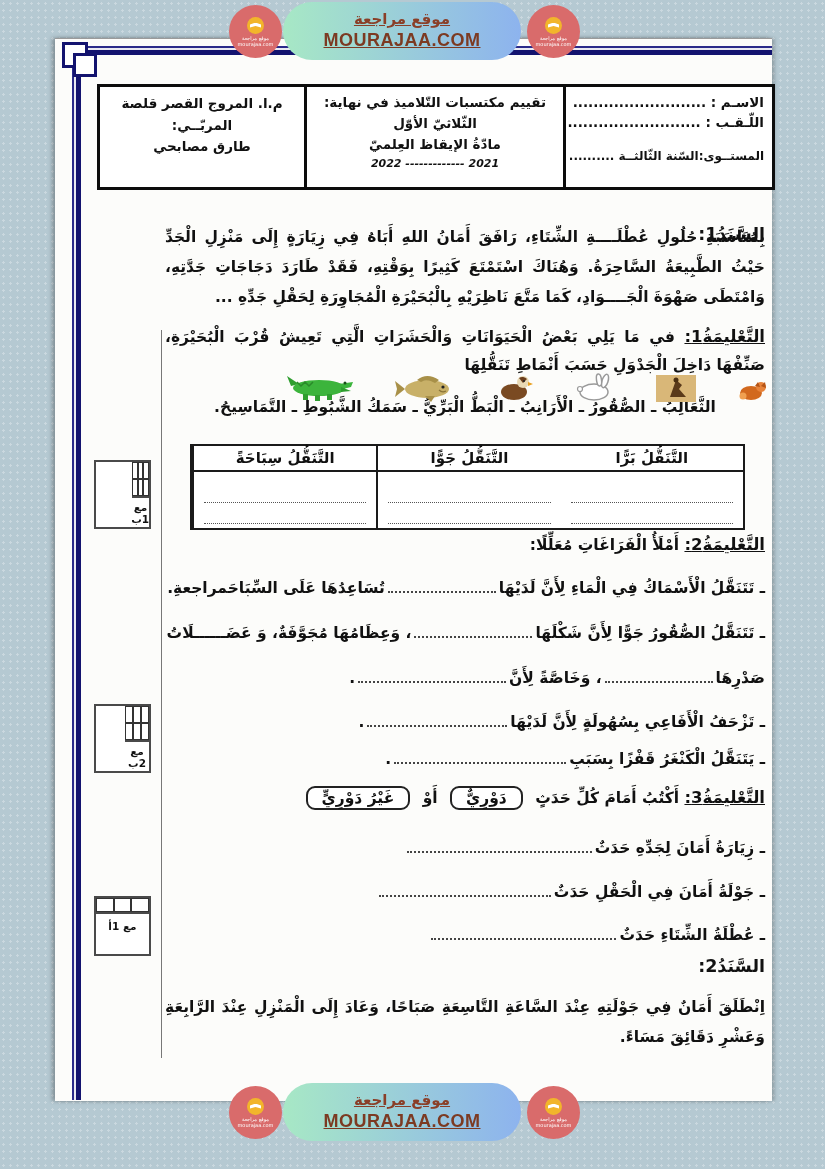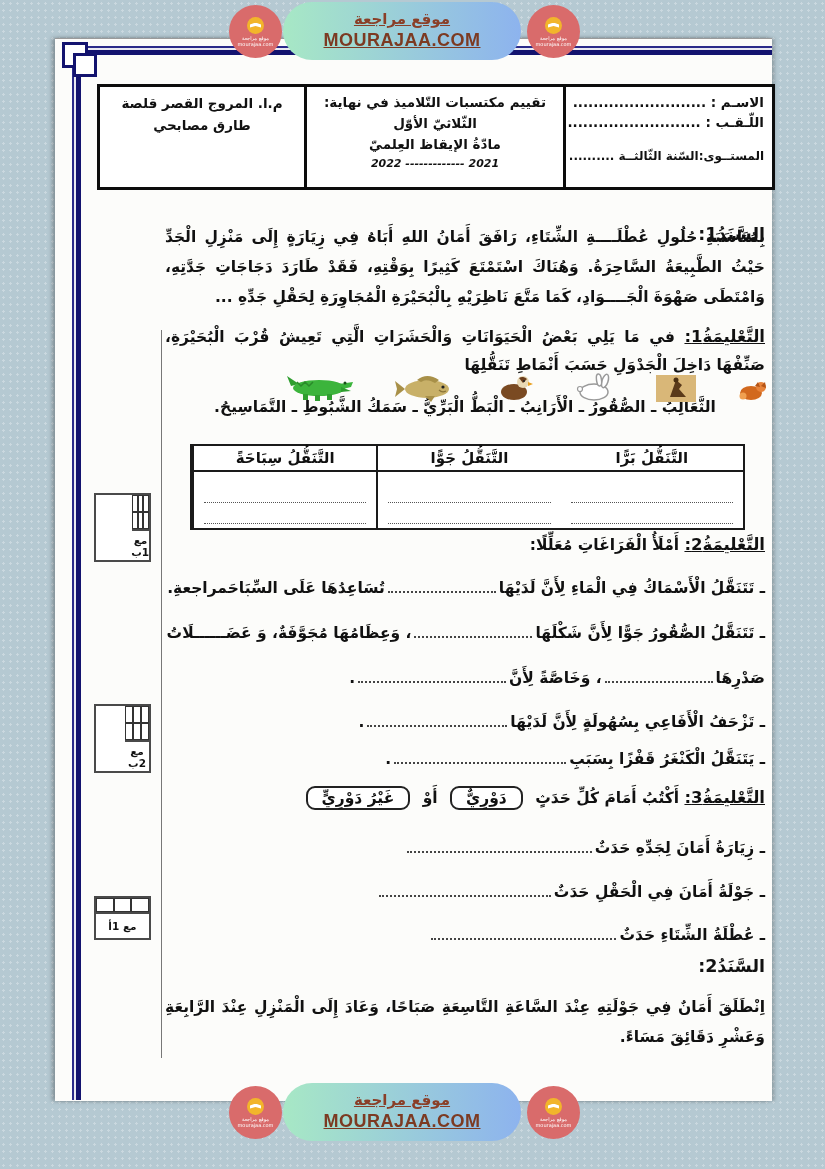--- a/index.html
+++ b/index.html
@@ -114,20 +114,21 @@
         <span>..........</span></div>
     </div>
     <div class="hcell cell-exam">
       <div>تقييم مكتسبات التّلاميذ في نهاية:</div>
       <div>الثّلاثيّ الأوّل</div>
       <div>مادّةُ الإيقاظ العِلميّ</div>
       <div class="years">2022 ------------- 2021</div>
     </div>
     <div class="hcell cell-school">
       <div>م.ا. المروج القصر قلصة</div>
+      <div>المربّــي:</div>
       <div>طارق مصابحي</div>
     </div>
   </div>
 
   <div class="vrule"></div>
 
   <div class="content">
 
     <div class="abs sec-title" style="top:188px;margin-top:36px;">السَّنَدُ1:</div>
     <div class="abs para" style="top:222px;">بِمُنَاسَبَةِ حُلُولِ عُطْلَــــةِ الشِّتَاءِ، رَافَقَ أَمَانُ اللهِ أَبَاهُ فِي زِيَارَةٍ إِلَى مَنْزِلِ الْجَدِّ حَيْثُ الطَّبِيعَةُ السَّاحِرَةُ. وَهُنَاكَ اسْتَمْتَعَ كَثِيرًا بِوَقْتِهِ، فَقَدْ طَارَدَ دَجَاجَاتِ جَدَّتِهِ، وَامْتَطَى صَهْوَةَ الْجَــــوَادِ، كَمَا مَتَّعَ نَاظِرَيْهِ بِالْبُحَيْرَةِ الْمُجَاوِرَةِ لِحَقْلِ جَدِّهِ ...</div>
@@ -260,21 +261,21 @@
           <div class="dotline"></div>
           <div class="dotline"></div>
         </div>
       <div class="bc">
           <div class="dotline"></div>
           <div class="dotline"></div>
         </div>
     </div>
   </div>
 
-  <div class="mbox" style="top:493px;padding-left:36px;">
+  <div class="mbox" style="top:460px;padding-left:36px;">
     <div class="mgrid">
       <div class="c"></div>
         <div class="c"></div>
         <div class="c"></div>
       <div class="c"></div>
         <div class="c"></div>
         <div class="c"></div>
     </div>
     <div class="mlabel">مع 1ب</div>
   </div>
@@ -290,21 +291,21 @@
     </div>
     <div class="mlabel">مع 2ب</div>
   </div>
 
   <div class="mbox" style="top:896px;">
     <div class="mgrid short">
       <div class="c"></div>
         <div class="c"></div>
         <div class="c"></div>
     </div>
-    <div class="mlabel" style="padding:6px 0 6px;">مع 1أ</div>
+    <div class="mlabel" style="padding:6px 0 22px;">مع 1أ</div>
   </div>
 
   <div class="banner" style="top:1083px;">
     <div class="logo" style="left:229px;">
       <div class="ybub"></div>
       <div class="ltxt">موقع مراجعة</div>
       <div class="ltxt">mourajaa.com</div>
     </div>
     <div class="pill">
       <span class="site-ar">موقع مراجعة</span>

